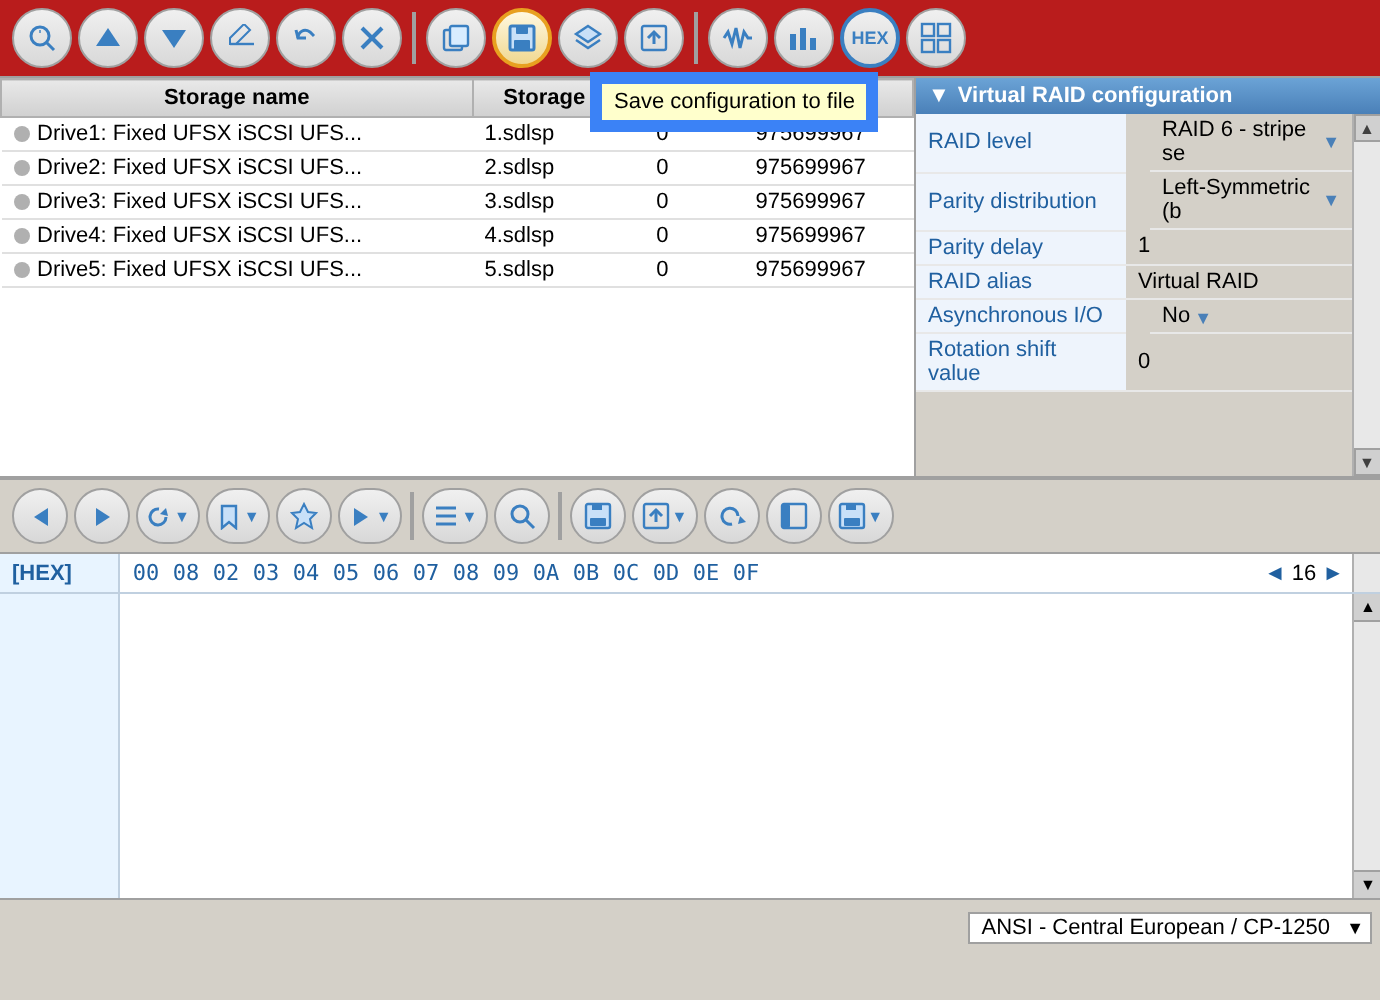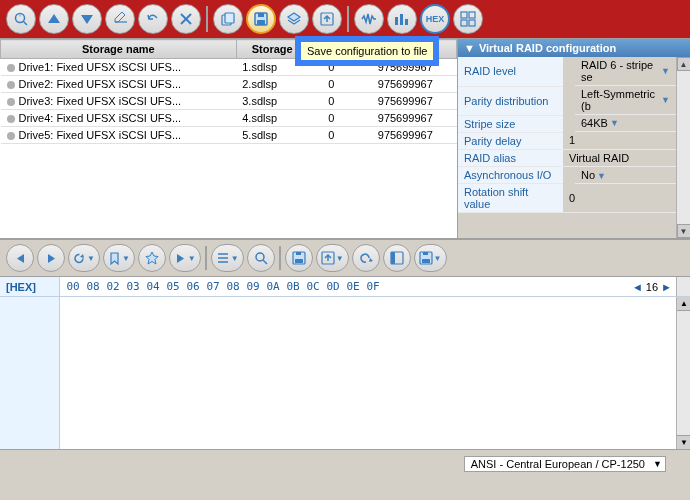--- a/index.html
+++ b/index.html
@@ -179,21 +179,21 @@
     }
     .toolbar2-separator { width: 2px; height: 24px; background: #a0a0a0; margin: 0 1px; }
 
     
     .status-bar {
       height: 28px;
       background: #d4d0c8;
       border-top: 1px solid #a0a0a0;
       display: flex;
       align-items: center;
-      padding: 0 24px;
+      padding: 0 4px;
       justify-content: flex-end;
       gap: 6px;
     }
     .status-encoding {
       background: #fff;
       border: 1px solid #a0a0a0;
       padding: 1px 20px 1px 6px;
       font-size: 11px;
       color: #000;
       position: relative;
@@ -376,27 +376,20 @@
     <td>RAID level</td>
     <td style="display:flex;align-items:center;gap:2px;">
                     <span>RAID 6 - stripe se</span>
                     <span style="color:#4a80b8;font-size:9px;">▼</span>
                   </td>
   </tr>
                 <tr>
     <td>Parity distribution</td>
     <td style="display:flex;align-items:center;gap:2px;">
                     <span>Left-Symmetric (b</span>
-                    <span style="color:#4a80b8;font-size:9px;">▼</span>
-                  </td>
-  </tr>
-                <tr>
-    <td>Stripe size</td>
-    <td style="display:flex;align-items:center;gap:2px;">
-                    <span>64KB</span>
                     <span style="color:#4a80b8;font-size:9px;">▼</span>
                   </td>
   </tr>
                 <tr>
     <td>Parity delay</td>
     <td>1</td>
   </tr>
                 <tr>
     <td>RAID alias</td>
     <td>Virtual RAID</td>

